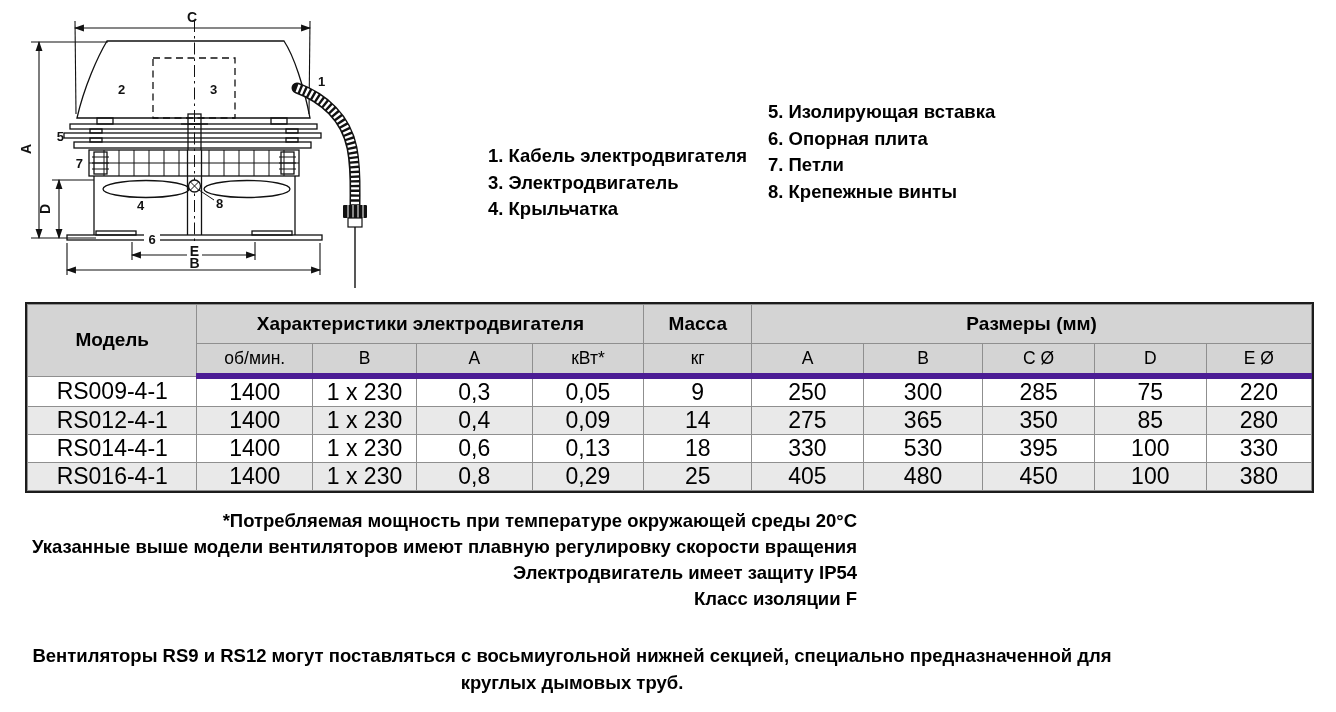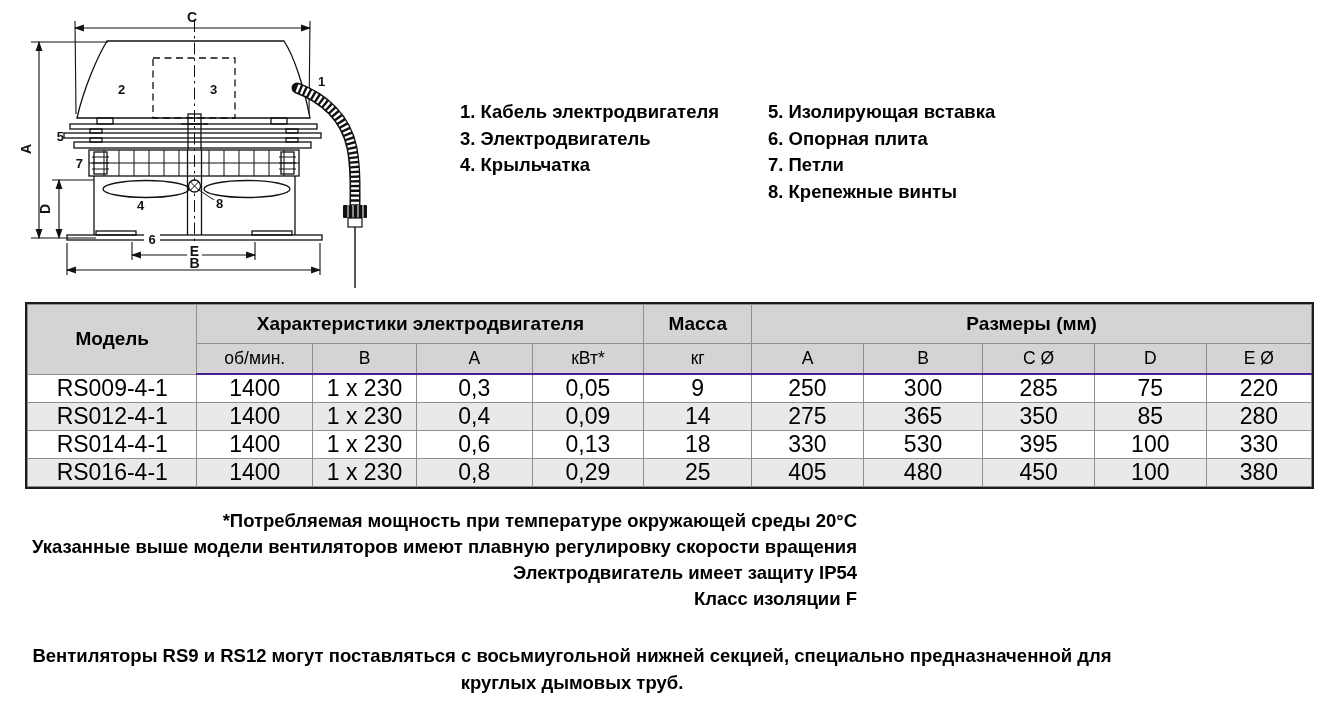--- a/index.html
+++ b/index.html
@@ -8,31 +8,31 @@
     font-family:"Liberation Sans",sans-serif;color:#000;overflow:hidden;
   }
   
   .drawing{position:absolute;left:2px;top:2px;}
   .drawing text{font-family:"Liberation Sans",sans-serif;font-weight:bold;fill:#111;}
   
   .legend-col{
     position:absolute;top:99px;margin:0;padding:0;list-style:none;
     font-size:18.5px;font-weight:600;line-height:26.5px;white-space:nowrap;
   }
-  #legend-left{left:460px;}
+  #legend-left{left:488px;margin-top:44px;}
   #legend-right{left:768px;}
   
   .table-wrap{position:absolute;left:25px;top:302px;width:1285px;border:2px solid #1c1c1c;background:#fff;}
   table.spec{width:100%;border-collapse:collapse;table-layout:fixed;padding-left:29px;}
   table.spec th,table.spec td{
     border:1px solid #8f8f8f;text-align:center;vertical-align:middle;padding:0 2px;
     overflow:hidden;white-space:nowrap;
   }
   tr.group th{background:var(--header-bg,#d4d4d4);height:38px;font-size:19px;font-weight:bold;}
-  tr.sub th{background:var(--header-bg,#d4d4d4);height:29px;font-size:17.5px;font-weight:normal;border-bottom:2px solid #4c1d95;}
+  tr.sub th{background:var(--header-bg,#d4d4d4);height:29px;font-size:17.5px;font-weight:normal;border-bottom:6px solid #4c1d95;}
   th.model-h{font-size:19px;font-weight:bold;background:var(--header-bg,#d4d4d4);}
   tbody tr{height:28px;font-size:23px;}
   tbody tr:nth-child(even){background:var(--row-alt,#e9e9e9);}
   tbody td{border-top:1px solid #c2c2c2;border-bottom:1px solid #c2c2c2;}
   
   .notes{position:absolute;left:32px;top:508px;font-size:18.5px;font-weight:600;line-height:26px;}
   .note-line{white-space:nowrap;text-align:right;}
   .para{position:absolute;left:32px;top:642px;width:1080px;font-size:18.5px;font-weight:600;line-height:27px;text-align:center;}
 </style>
 </head>

